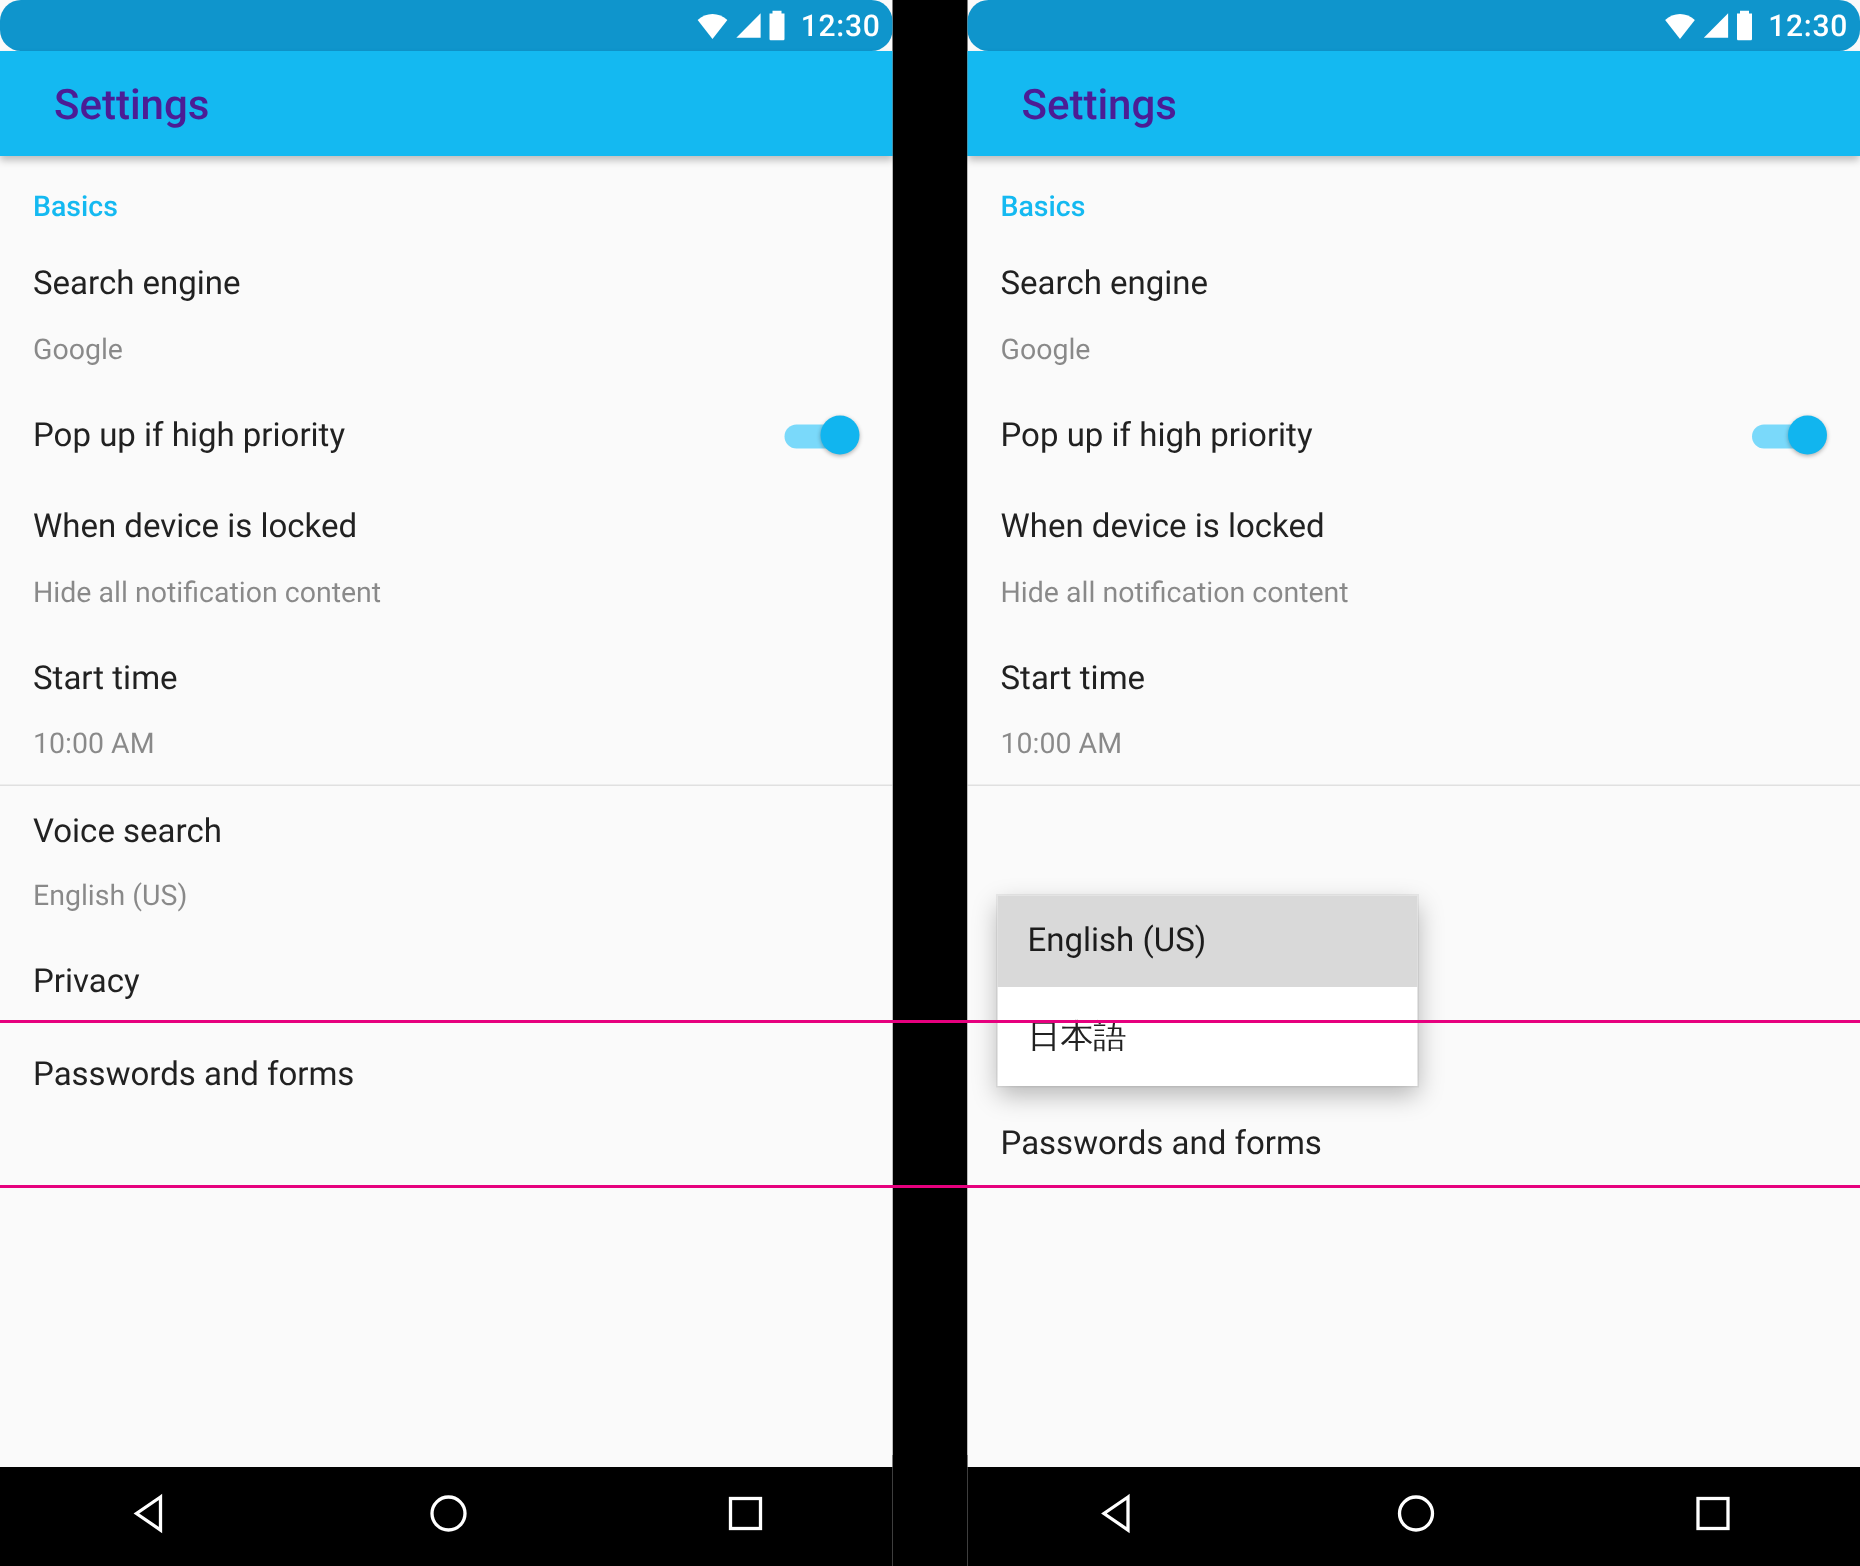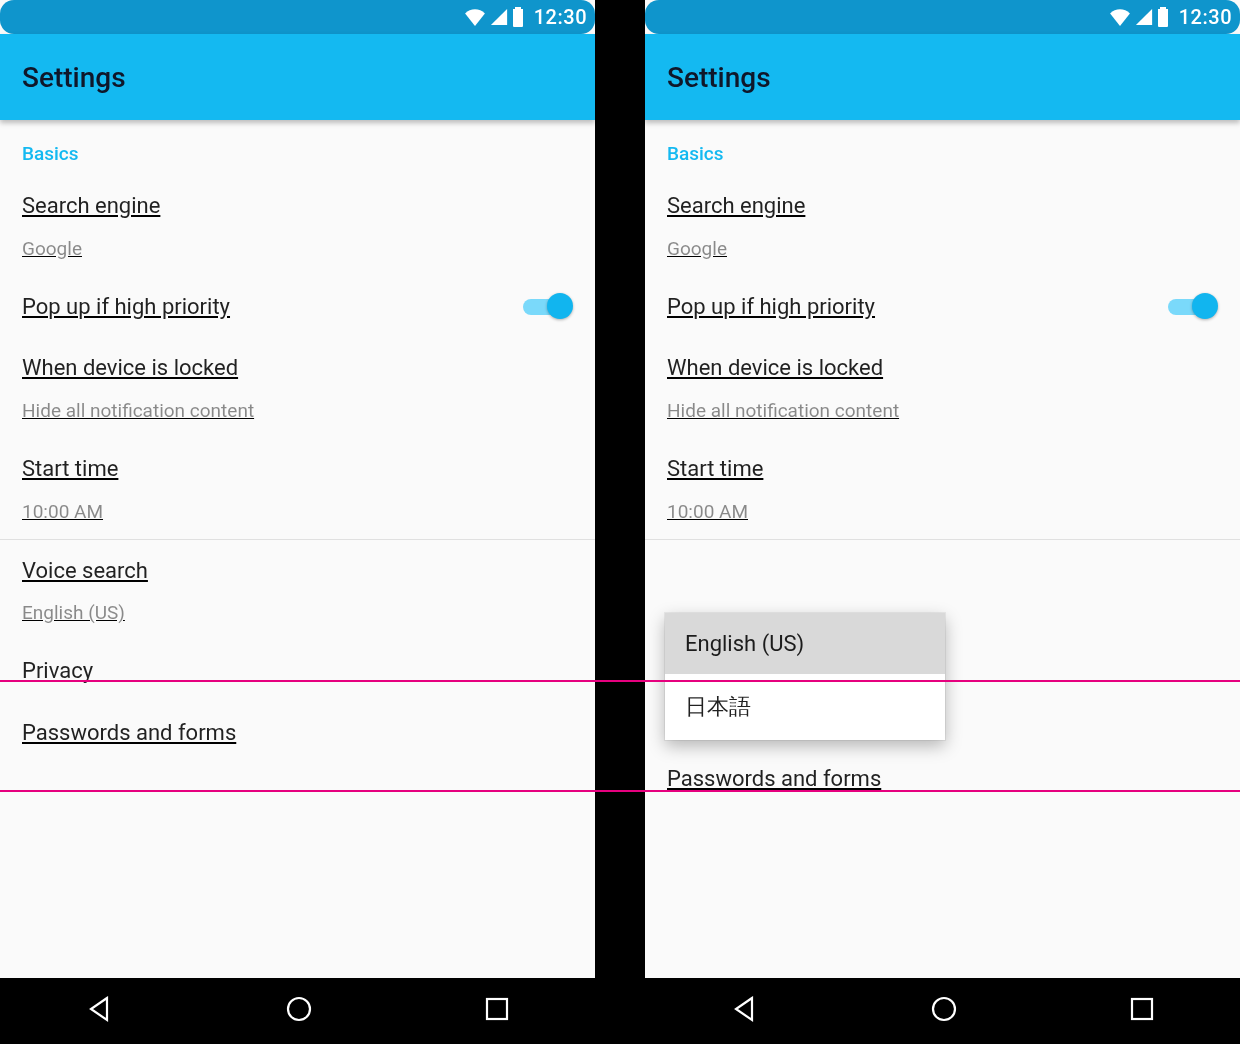--- a/index.html
+++ b/index.html
@@ -12,34 +12,33 @@
 
   .status-bar {
     height: 34px; background: #0f95cc; display: flex; align-items: center;
     justify-content: flex-end; padding: 0 8px; gap: 4px; color: #fff;
     font-size: 20px; font-weight: 500; border-radius: 14px;
   }
   .status-bar svg { fill: #fff; display: block; }
   .status-time { margin-left: 6px; letter-spacing: .5px; }
 
   .app-bar {
-    height: 86px; background: #14b9f1; display: flex; align-items: center;
-    padding: 0 22px; color: #0f172a; font-size: 28px; font-weight: 500;
+    height: 70px; background: #14b9f1; display: flex; align-items: center;
+    padding: 0 36px; color: #4c1d95; font-size: 28px; font-weight: 500;
     box-shadow: 0 3px 5px rgba(0,0,0,.25); position: relative; z-index: 1;
   }
 
   .content { position: relative; height: calc(100% - 34px - 78px - 66px); background: #fafafa; overflow: hidden; }
 
   .section-header {
     color: #14b9f1; font-size: 19px; font-weight: 500;
     padding: 22px 22px 10px 22px;
   }
   .pref {
     padding: 16px 22px;
-    text-decoration: underline;
   }
   .pref-title { font-size: 22px; color: rgba(0,0,0,.87); line-height: 1.35; }
   .pref-sub   { font-size: 19px; color: rgba(0,0,0,.45); margin-top: 16px; }
   .pref.toggle { display: flex; align-items: flex-start; justify-content: space-between; padding-right: 24px; }
 
   .switch {
     position: relative; width: 48px; height: 28px;
   }
   .switch .track {
     position: absolute; left: 0; top: 7px; width: 40px; height: 16px;

